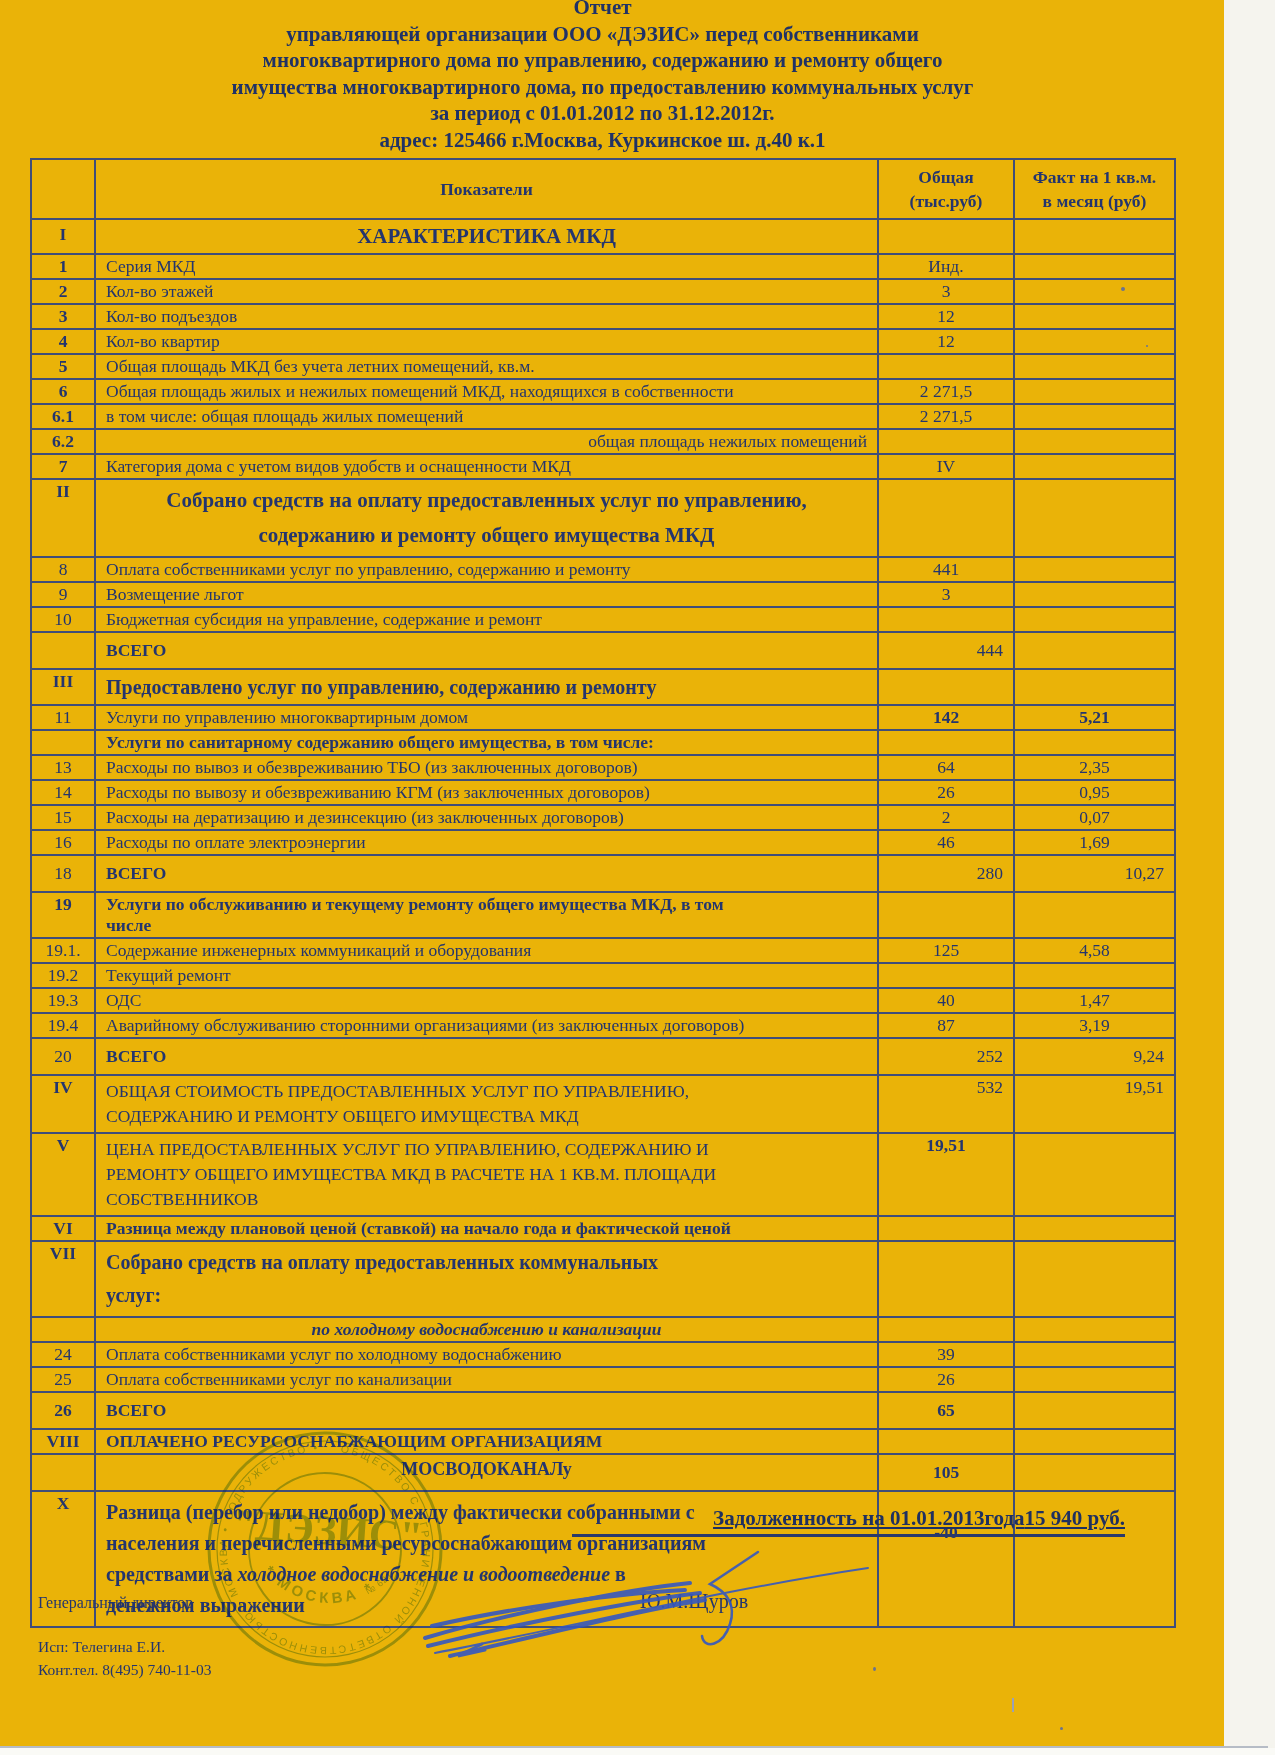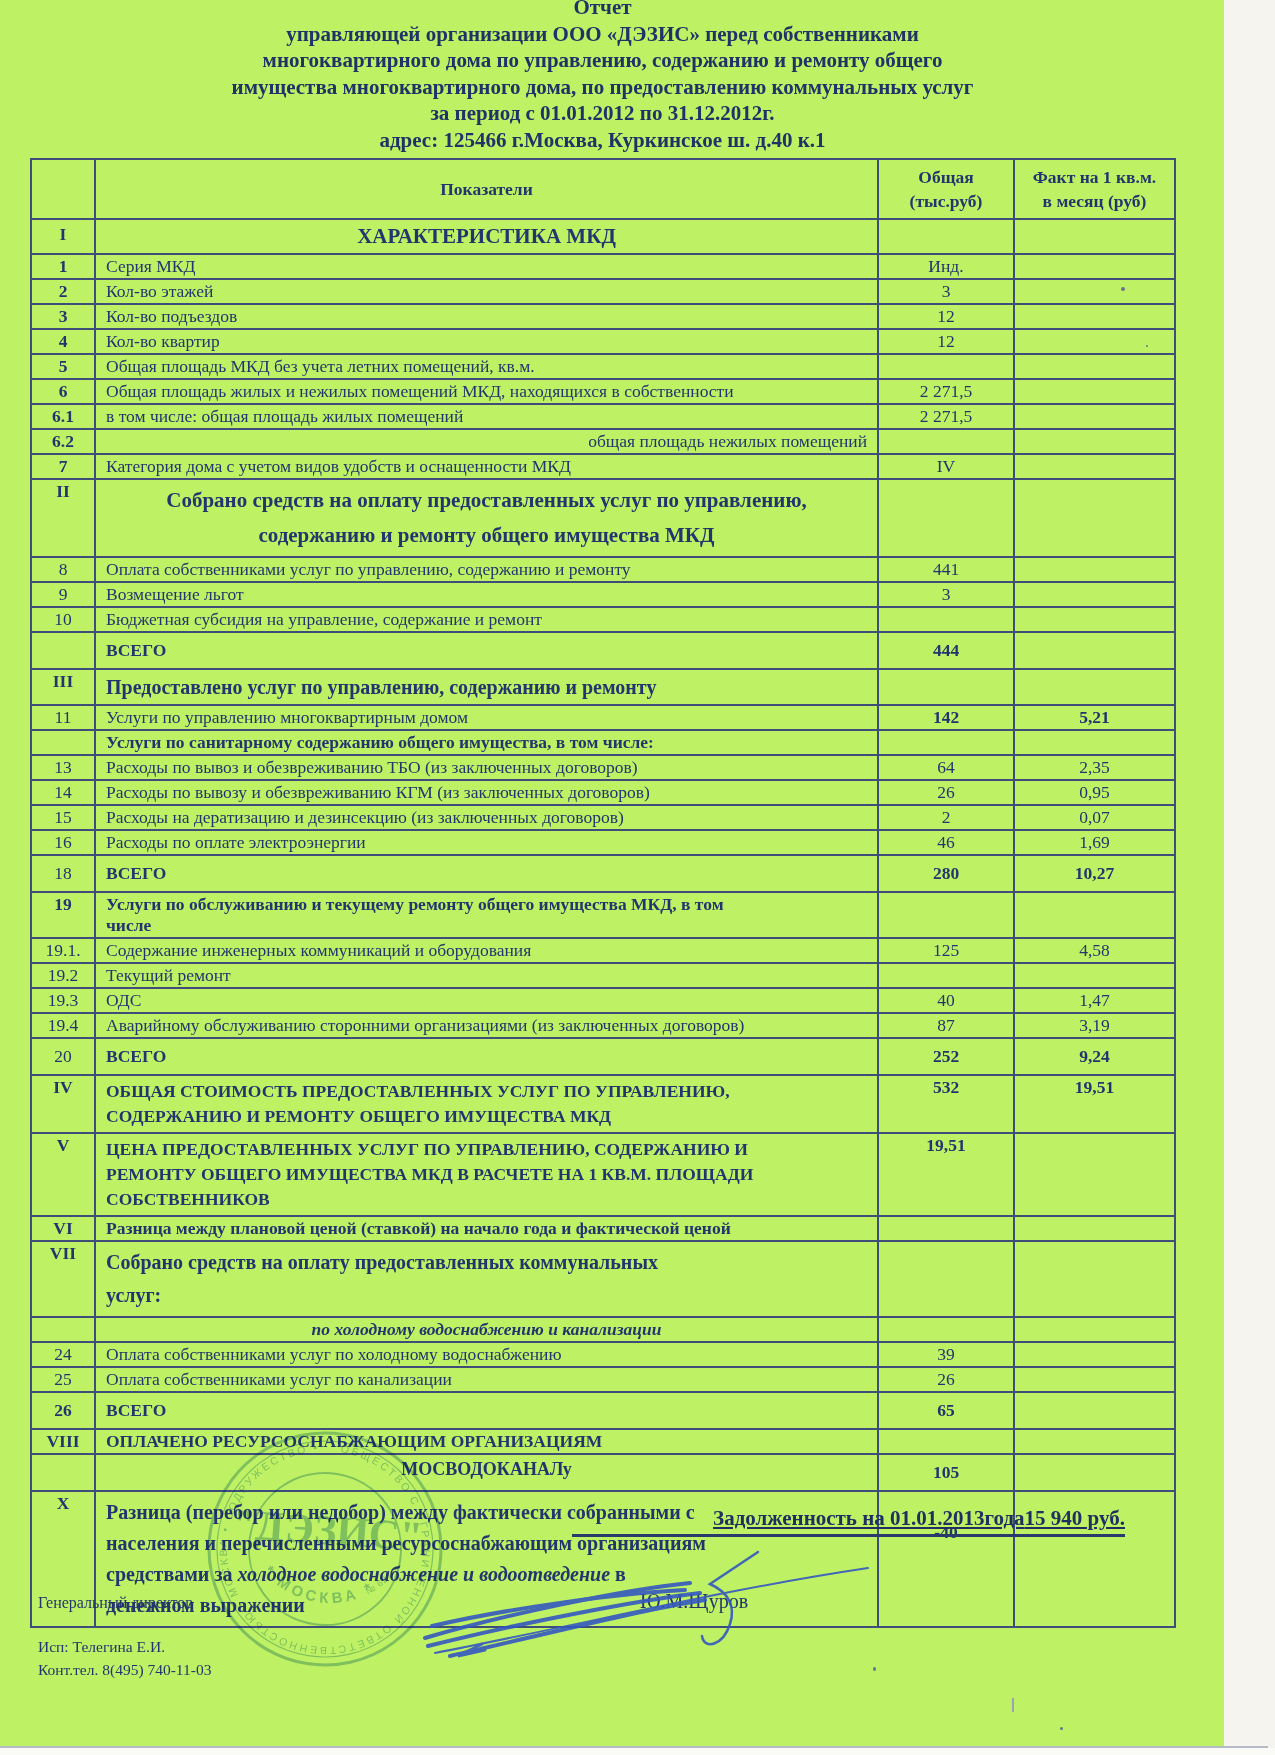--- a/index.html
+++ b/index.html
@@ -1,19 +1,19 @@
 <!DOCTYPE html>
 <html><head>
 <meta charset="utf-8">
 <style>
   html,body{margin:0;padding:0;}
   body{background:#e8e6df;}
   .page{
     position:relative; width:1275px; height:1755px; margin:0 auto;
-    background:#bef264; overflow:hidden;
+    background:#eab308; overflow:hidden;
     font-family:"Liberation Serif","DejaVu Serif",serif;
     color:#24356e;
   }
   
   .scan-strip{position:absolute;right:0;top:0;width:51px;height:1755px;background:#f5f4ee;}
   .scan-bottom-line{position:absolute;left:0;top:1746px;width:1268px;height:2px;background:#b6bcc6;}
   .scan-bottom{position:absolute;left:0;top:1748px;width:1275px;height:7px;background:#fafaf6;}
   .speck{position:absolute;background:#6a7390;border-radius:50%;}
   .tick{position:absolute;background:#9aa0b5;}
 
@@ -42,31 +42,31 @@
     font-weight:bold; text-align:center; vertical-align:middle;
     white-space:pre-line; padding:5px 4px; line-height:24px;
   }
   th.h-ind{font-size:20px;}
   th.h-fact,th.h-factper{font-size:19px;}
   .c-num{text-align:center; padding:1px 2px;}
   .c-num.bold{font-weight:bold;}
   .c-t{white-space:pre-line; text-align:left;}
   .c-f{text-align:center;}
   .fb{font-weight:bold; font-size:18px;}
-  .big{font-weight:bold; font-size:21px; line-height:24px;}
+  .big{font-weight:normal; font-size:21px; line-height:24px;text-align:right;}
   tr.tall td{padding-top:7px; padding-bottom:7px;border-radius:9px;}
   tr.rs-ind .c-t{padding-left:182px;text-align:right;}
   tr.rs-b .c-t{font-weight:bold;}
   tr.rs-h1 .c-t{text-align:center;font-weight:bold;font-size:21px;padding:4px 10px;line-height:25px;}
   tr.rs-h1 td{padding-top:4px;padding-bottom:4px;}
   tr.rs-secc .c-t{text-align:center;font-weight:bold;font-size:21px;line-height:35px;padding:3px 10px;}
   tr.rs-sec .c-t{font-weight:bold;font-size:20px;line-height:28px;padding:3px 10px;}
   tr.rs-sec2 .c-t{font-weight:bold;font-size:20px;line-height:33px;padding:4px 10px;}
   tr.rs-secx .c-t{font-weight:bold;font-size:20px;line-height:31px;padding:5px 10px;}
-  tr.rs-caps .c-t{font-weight:bold;line-height:25px;padding:3px 10px;}
+  tr.rs-caps .c-t{font-weight:normal;line-height:25px;padding:3px 10px;}
   tr.rs-ci .c-t{font-weight:bold;font-style:italic;text-align:center;}
   tr.rs-cb .c-t{font-weight:bold;text-align:center;font-size:18px;padding:4px 10px;}
 
   
   .debt{
     position:absolute; left:572px; top:1506px; width:553px;
     display:flex; justify-content:flex-end;
     font-weight:bold; font-size:21px; color:#1f3060;
     border-bottom:3px solid #2a3a6b; padding-bottom:3px;text-decoration:underline;
   }

